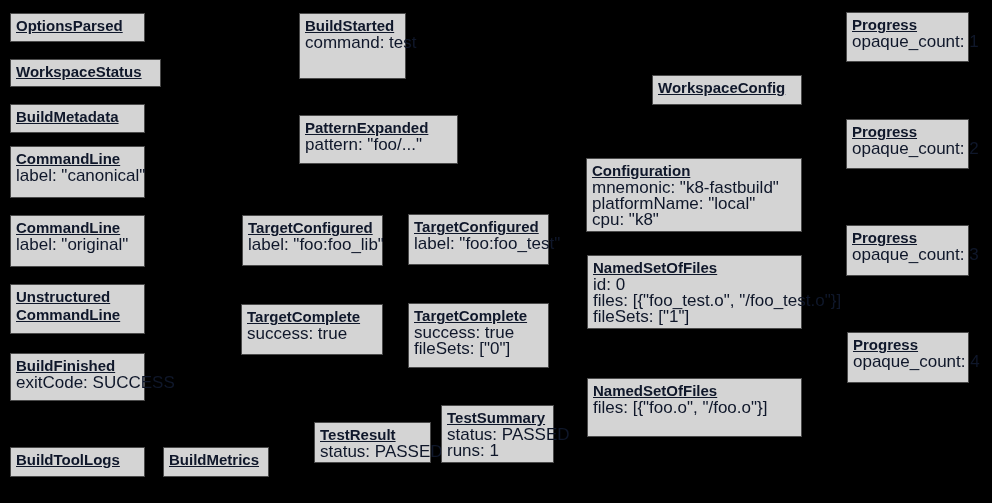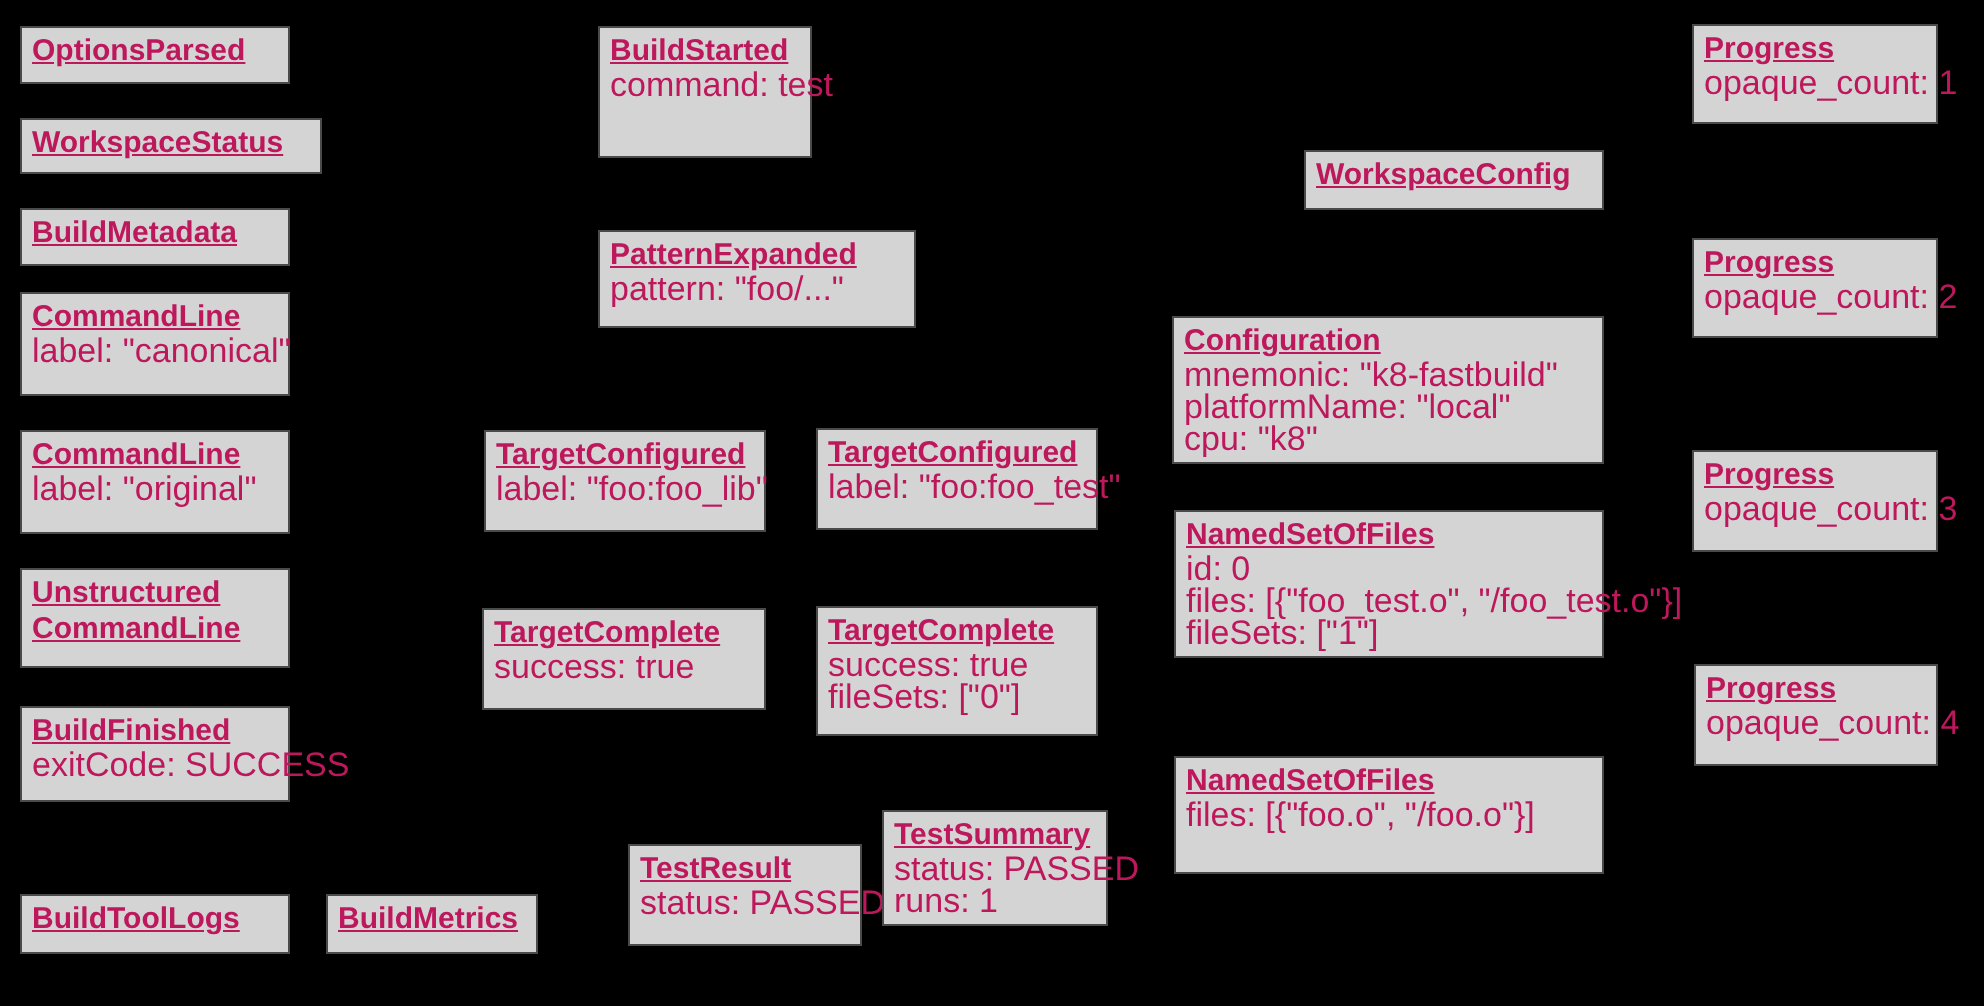--- a/index.html
+++ b/index.html
@@ -9,21 +9,21 @@
     height: 503px;
     background: #000000;
     font-family: "Liberation Sans", sans-serif;
     overflow: hidden;
   }
   .node {
     position: absolute;
     box-sizing: border-box;
     background: #d4d4d4;
     border: 1.5px solid #4a4a4a;
-    color: #be185d;
+    color: #0f172a;
     padding: 3px 5px 2px 5px;
     overflow: visible;
   }
   .node .title {
     font-size: 15px;
     font-weight: bold;
     text-decoration: underline;
     line-height: 18px;
     white-space: nowrap;
   }
@@ -102,21 +102,21 @@
     <div class="title">TargetComplete</div>
     <div class="attr">success: true</div>
   </div>
 
   <div class="node" style="left:408px;top:303px;width:141px;height:65px">
     <div class="title">TargetComplete</div>
     <div class="attr">success: true</div>
     <div class="attr">fileSets: ["0"]</div>
   </div>
 
-  <div class="node" style="left:314px;top:422px;width:117px;height:51px">
+  <div class="node" style="left:314px;top:422px;width:117px;height:41px">
     <div class="title">TestResult</div>
     <div class="attr">status: PASSED</div>
   </div>
 
   <div class="node" style="left:441px;top:405px;width:113px;height:58px">
     <div class="title">TestSummary</div>
     <div class="attr">status: PASSED</div>
     <div class="attr">runs: 1</div>
   </div>
 

